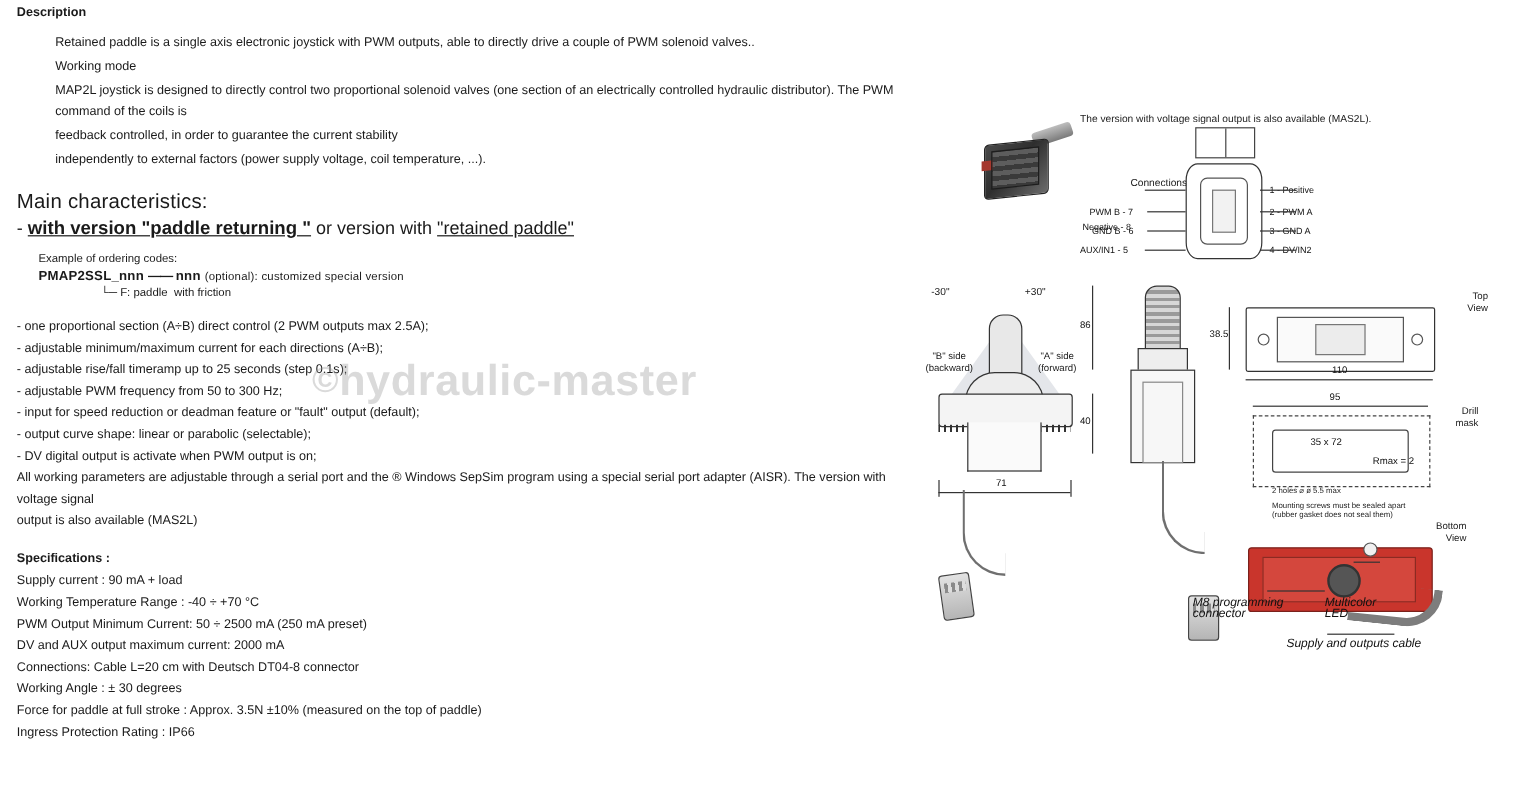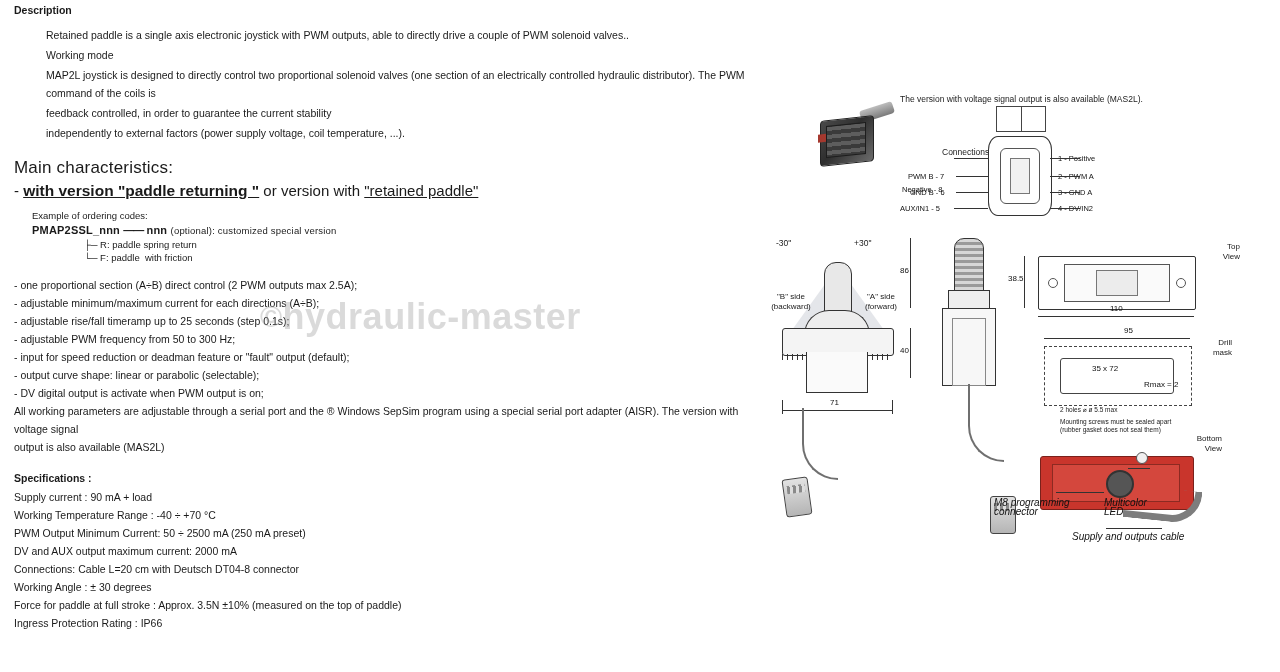--- a/index.html
+++ b/index.html
@@ -565,21 +565,20 @@
     </div>
 
     <div class="order-block">
       <div class="oc-title">Example of ordering codes:</div>
       <div class="order-code">
         <span>PMAP2SSL_nnn</span>
         <span class="dashes">——</span>
         <span>nnn</span>
         <span class="order-note">(optional): customized special version</span>
       </div>
-      <div class="branch">├─ <span>R: paddle spring return</span></div>
       <div class="branch">└─ <span>F: paddle  with friction</span></div>
     </div>
 
     <div class="bullets">
       <p class="b">- one proportional section (A÷B) direct control (2 PWM outputs max 2.5A);</p>
       <p class="b">- adjustable minimum/maximum current for each directions (A÷B);</p>
       <p class="b">- adjustable rise/fall timeramp up to 25 seconds (step 0.1s);</p>
       <p class="b">- adjustable PWM frequency from 50 to 300 Hz;</p>
       <p class="b">- input for speed reduction or deadman feature or "fault" output (default);</p>
       <p class="b">- output curve shape: linear or parabolic (selectable);</p>
@@ -682,21 +681,21 @@
       <div class="dim-label" style="left:72px; top:56px;">110</div>
       <div class="dimline-v" style="left:-14px; top:8px; height:52px;"></div>
       <div class="dim-label" style="left:-30px; top:26px;">38.5</div>
       <div class="view-label" style="left:162px; top:-6px; width:40px;">Top<br>View</div>
     </div>
 
     <div class="drillmask">
       <div class="dm-rect"></div>
       <div class="dm-inner"></div>
       <div class="dimline" style="left:6px; top:2px; width:146px;"></div>
-      <div class="dim-label" style="left:86px; top:-10px;">95</div>
+      <div class="dim-label" style="left:70px; top:-10px;">95</div>
       <div class="dim-label" style="left:54px; top:28px;">35 x 72</div>
       <div class="dim-label" style="left:106px; top:44px;">Rmax = 2</div>
       <div class="tiny-note" style="left:22px; top:70px;">2 holes ⌀ ø 5.5 max</div>
       <div class="view-label" style="left:154px; top:2px; width:40px;">Drill<br>mask</div>
     </div>
 
     <div class="tiny-note" style="left:300px; top:418px;">
       Mounting screws must be sealed apart<br>(rubber gasket does not seal them)
     </div>
 

